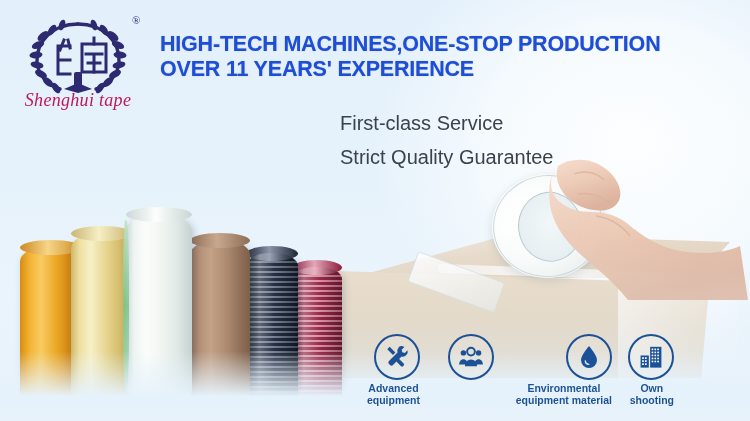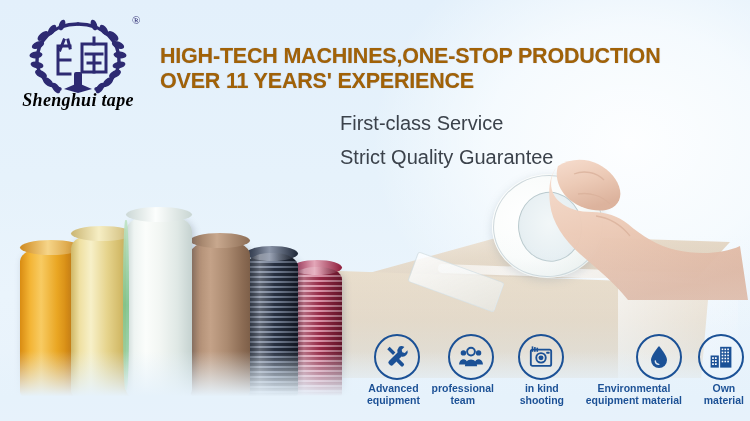--- a/index.html
+++ b/index.html
@@ -28,31 +28,30 @@
   }
 
   
   .logo{
     position:absolute;left:8px;top:10px;width:140px;height:100px;
   }
   .logo svg{display:block;}
   .logo-word{
     position:absolute;left:0;top:80px;width:140px;text-align:center;
     font-family:"Liberation Serif", serif;
-    font-style:italic;font-weight:bold;font-size:18px;
-    color:#000000;letter-spacing:.3px;
+    font-style:italic;font-weight:normal;font-size:18px;
+    color:#be185d;letter-spacing:.3px;
   }
 
   
   .headline{
     position:absolute;left:160px;top:32px;width:580px;
     font-weight:bold;font-size:21.5px;line-height:25px;
-    color:#a16207;letter-spacing:-0.2px;
+    color:#1d4ed8;letter-spacing:-0.2px;
     text-shadow:0 0 1px rgba(43,43,109,.35);
-    margin-top:12px;
   }
   .headline .l2{display:block;}
 
   
   .bullets{
     position:absolute;left:340px;top:106px;width:330px;
     font-size:20px;line-height:34px;color:#3b424b;
   }
   .bullets div{white-space:nowrap;}
 
@@ -355,43 +354,22 @@
           <g fill="#1b5196">
             <circle cx="5" cy="8.2" r="2.5"></circle>
             <circle cx="19" cy="8.2" r="2.5"></circle>
             <path d="M1 19c0-3 1.9-5 4-5s4 2 4 5z"></path>
             <path d="M15 19c0-3 1.9-5 4-5s4 2 4 5z"></path>
             <circle cx="12" cy="7" r="3.6" fill="none" stroke="#1b5196" stroke-width="1.8"></circle>
             <path d="M6.4 20.5c0-3.6 2.5-6.2 5.6-6.2s5.6 2.6 5.6 6.2z"></path>
           </g>
         </svg>
       </div>
-      <div class="flabel">professional
-team</div>
-    </div>
-
-    <div class="feature" id="feat-2">
-      <div class="circle">
-        <svg width="26" height="26" viewBox="0 0 24 24">
-          <g fill="none" stroke="#1b5196" stroke-width="1.7">
-            <rect x="2.6" y="5.2" width="18.8" height="15" rx="1.6"></rect>
-            <circle cx="12" cy="12.8" r="4.4"></circle>
-          </g>
-          <circle cx="12" cy="12.8" r="2.3" fill="#1b5196"></circle>
-          <g fill="#1b5196">
-            <rect x="3.4" y="2.2" width="1.5" height="5"></rect>
-            <rect x="5.6" y="2.8" width="1.5" height="4.4"></rect>
-            <rect x="7.8" y="3.4" width="1.5" height="3.8"></rect>
-            <rect x="16.8" y="7.1" width="3.2" height="1.8" rx=".6"></rect>
-          </g>
-        </svg>
-      </div>
-      <div class="flabel">in kind
-shooting</div>
-    </div>
+    </div>
+
 
     <div class="feature" id="feat-3">
       <div class="circle">
         <svg width="26" height="26" viewBox="0 0 24 24">
           <path d="M12 1.8C12 1.8 4.6 10.2 4.6 14.8a7.4 7.4 0 0 0 14.8 0C19.4 10.2 12 1.8 12 1.8z" fill="#1b5196"></path>
           <path d="M8.6 15.6a3.4 3.4 0 0 0 3.2 3.2" fill="none" stroke="#ffffff" stroke-width="1.3" stroke-linecap="round" opacity=".85"></path>
         </svg>
       </div>
       <div class="flabel">Environmental
 equipment material</div>
@@ -423,18 +401,18 @@
             <rect x="12.6" y="12.6" width="1.5" height="1.5"></rect>
               <rect x="15.2" y="12.6" width="1.5" height="1.5"></rect>
               <rect x="17.8" y="12.6" width="1.5" height="1.5"></rect>
             <rect x="12.6" y="15.4" width="1.5" height="1.5"></rect>
               <rect x="15.2" y="15.4" width="1.5" height="1.5"></rect>
               <rect x="17.8" y="15.4" width="1.5" height="1.5"></rect>
           </g>
         </svg>
       </div>
       <div class="flabel">Own
-material</div>
+shooting</div>
     </div>
 
   </div>
 
 </div>
 
 </body></html>

